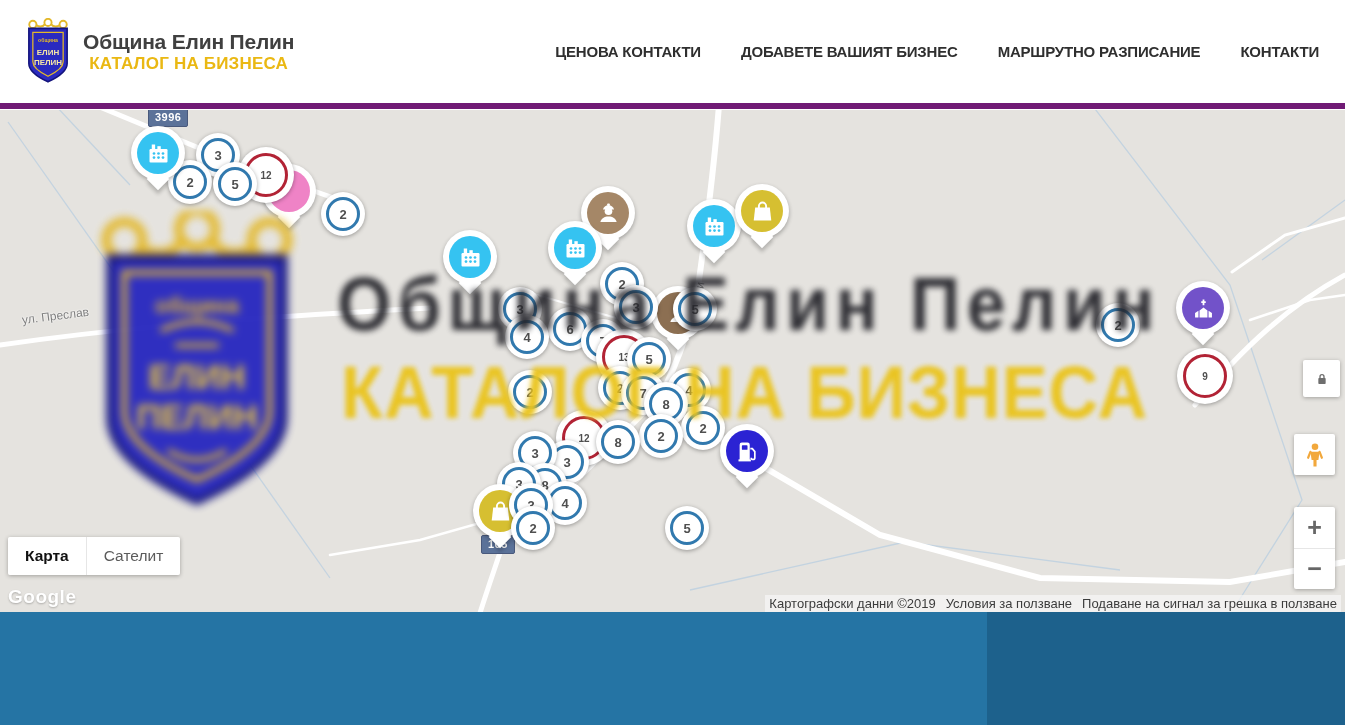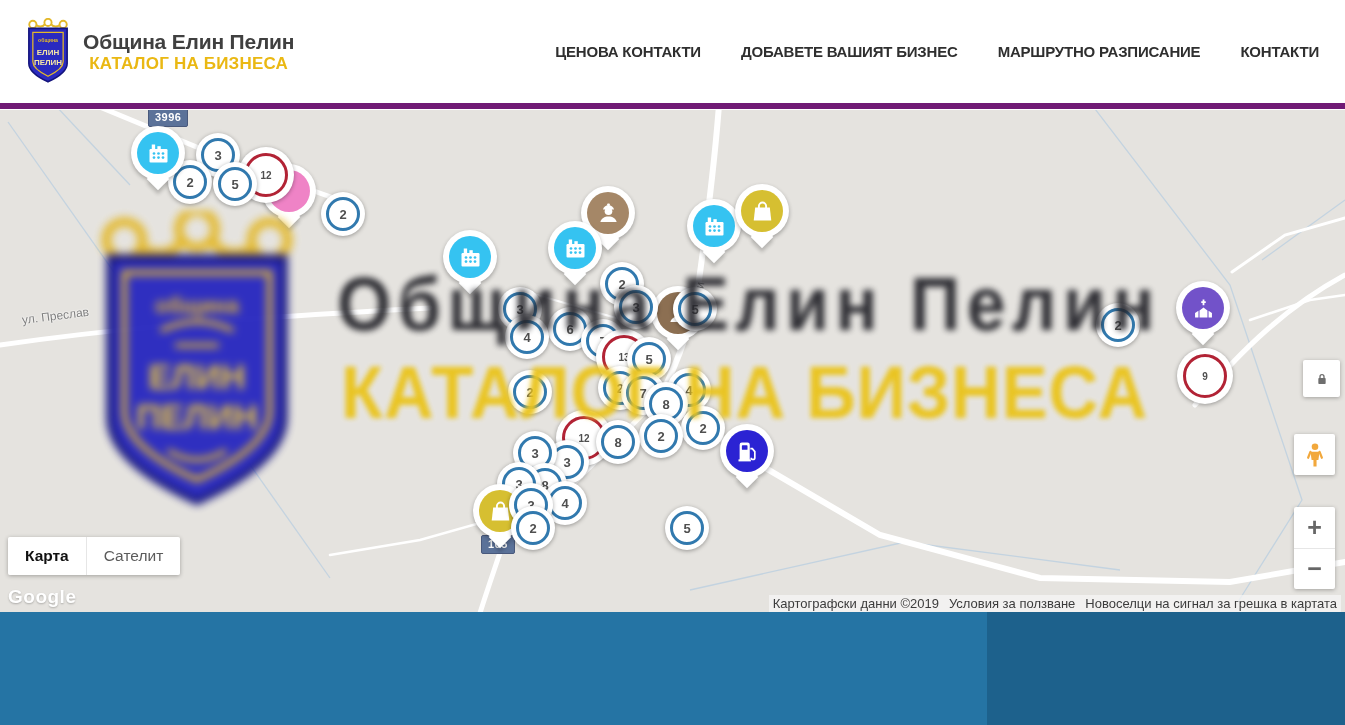--- a/index.html
+++ b/index.html
@@ -399,21 +399,21 @@
     <div class="maptype">
       <div class="active">Карта</div>
       <div class="inactive">Сателит</div>
     </div>
 
     <div class="glogo">Google</div>
 
     <div class="attrib">
       <span>Картографски данни ©2019</span>
       <span class="lnk">Условия за ползване</span>
-      <span class="lnk">Новоселци на сигнал за грешка в картата</span>
+      <span class="lnk">Подаване на сигнал за грешка в ползване</span>
     </div>
 
     <div class="ctl ctl-lock">
       <svg width="16" height="16" viewBox="0 0 24 24">
         <path d="M9 11V8.5a3 3 0 0 1 6 0V11" stroke="#6e6e6e" stroke-width="2" fill="none"></path>
         <rect x="6.5" y="10.5" width="11" height="9" rx="1.2" fill="#6e6e6e"></rect>
       </svg>
     </div>
     <div class="ctl ctl-peg">
       <svg width="22" height="26" viewBox="0 0 24 28">

